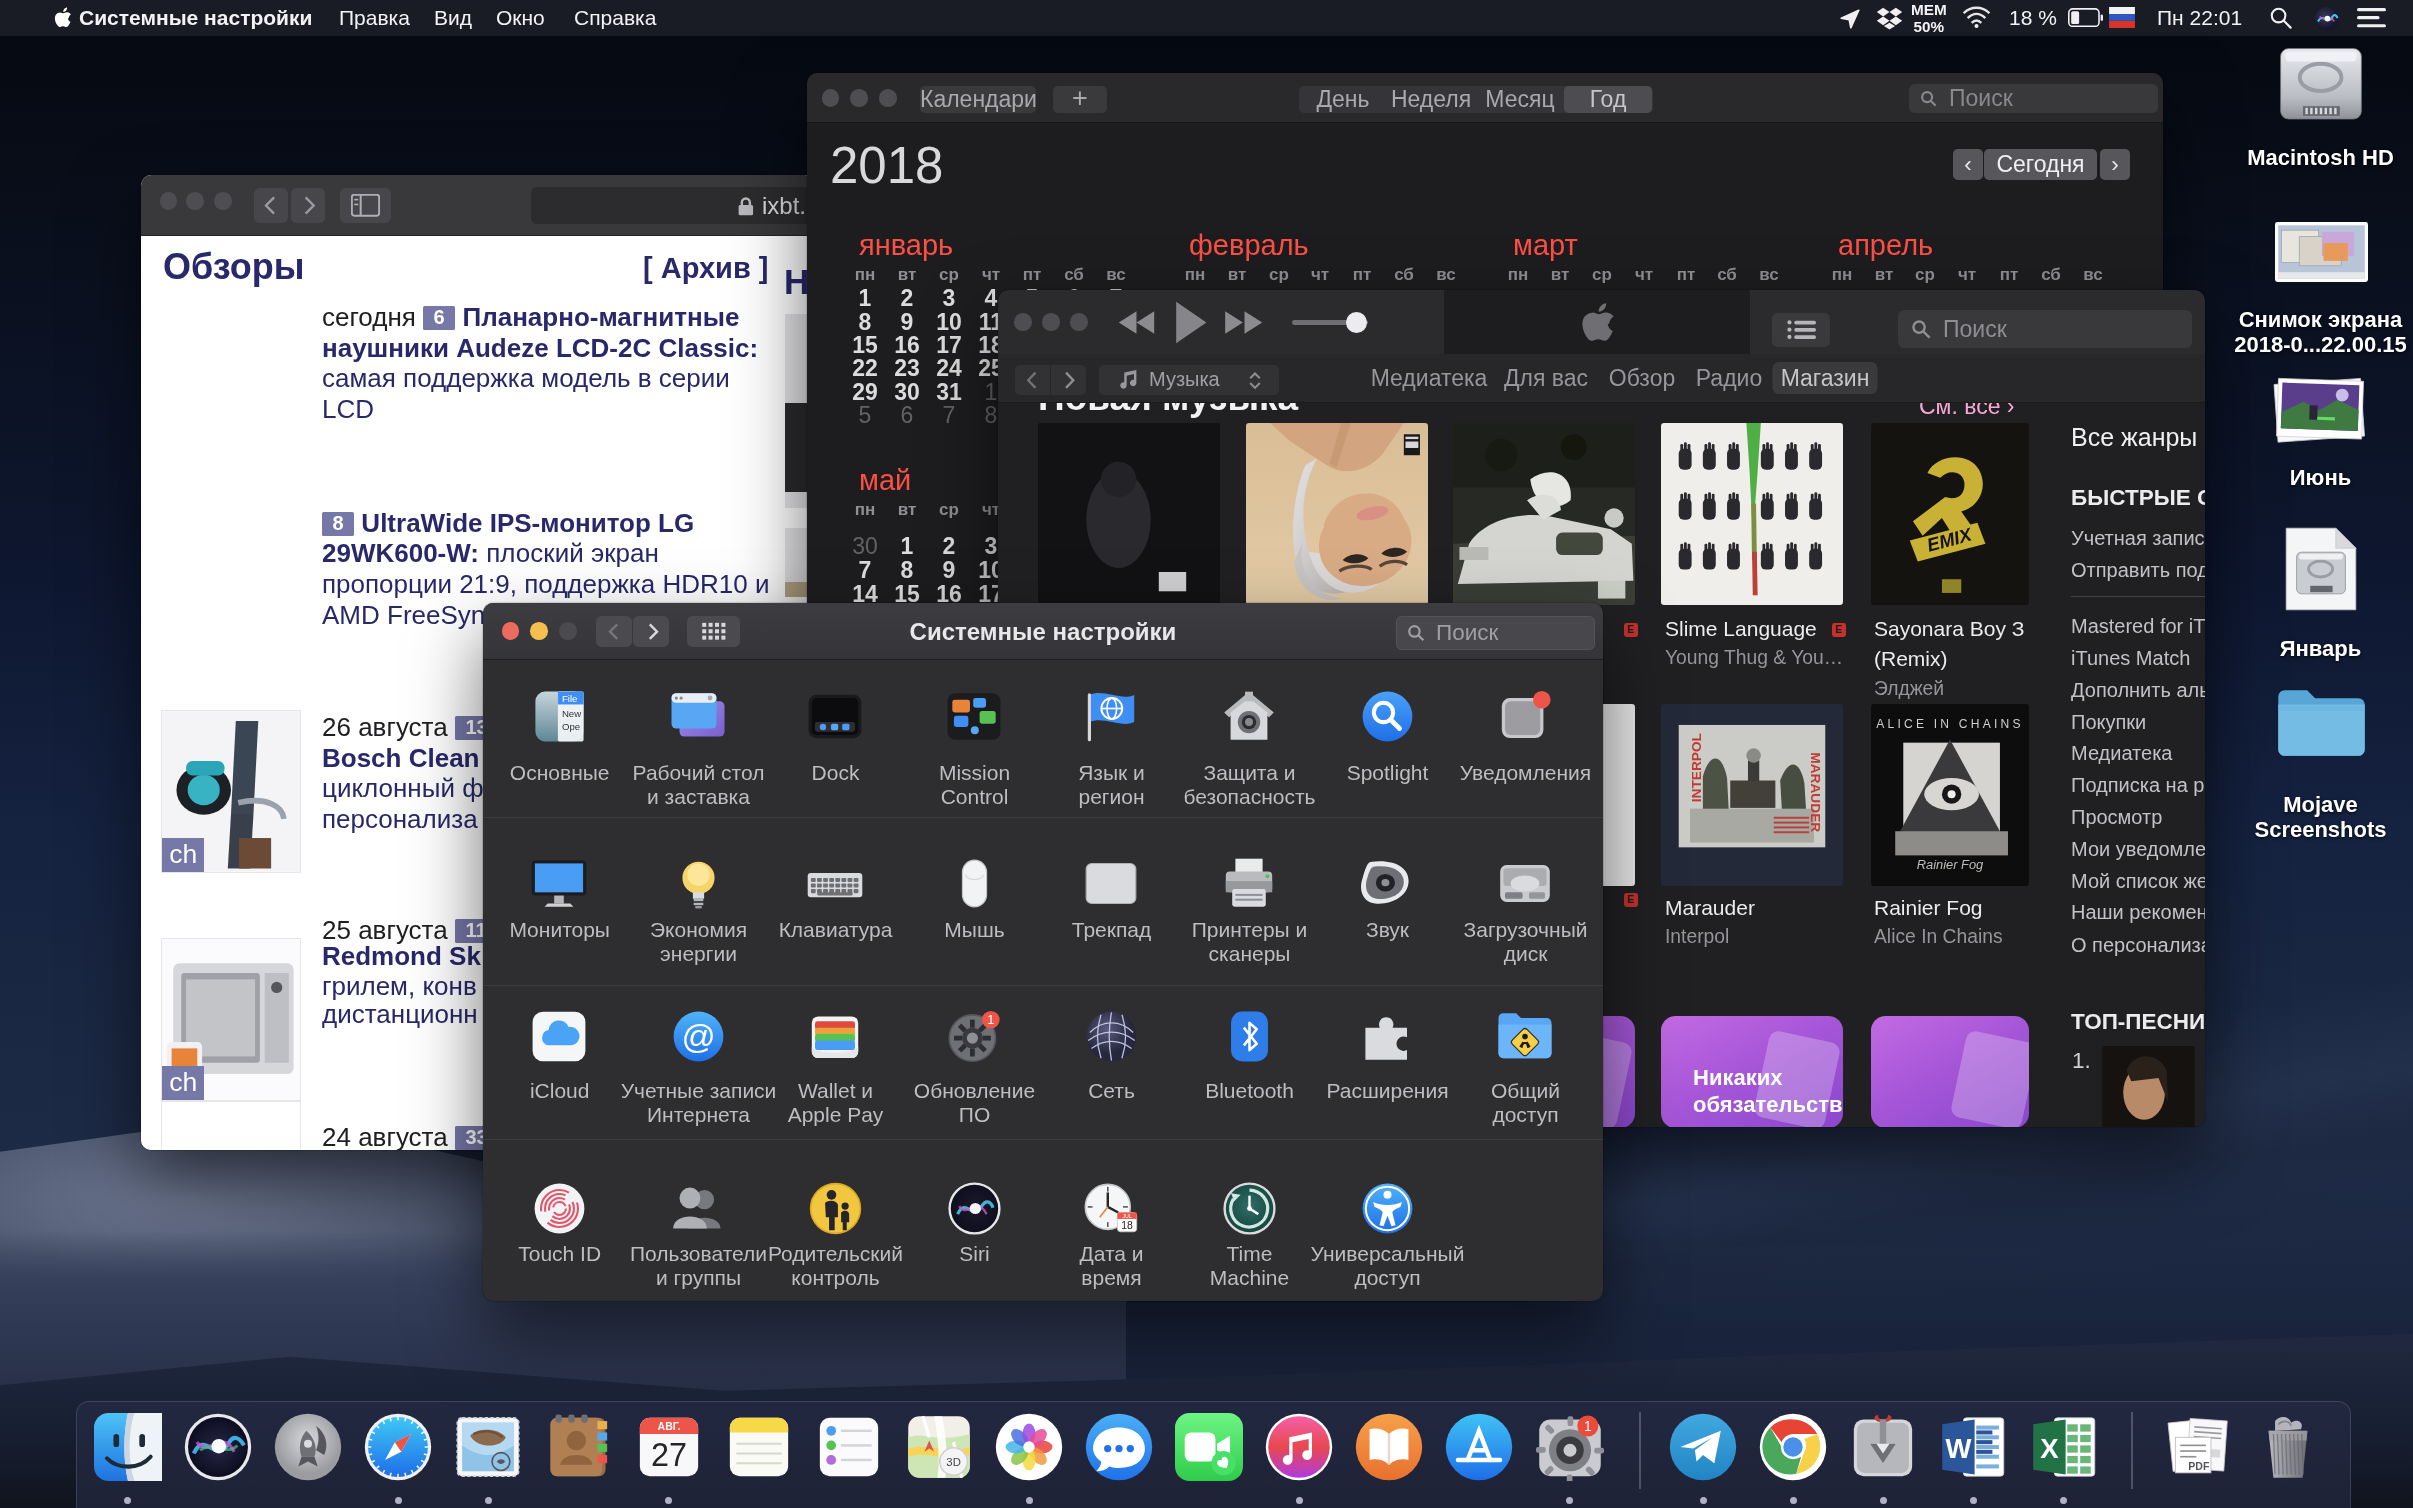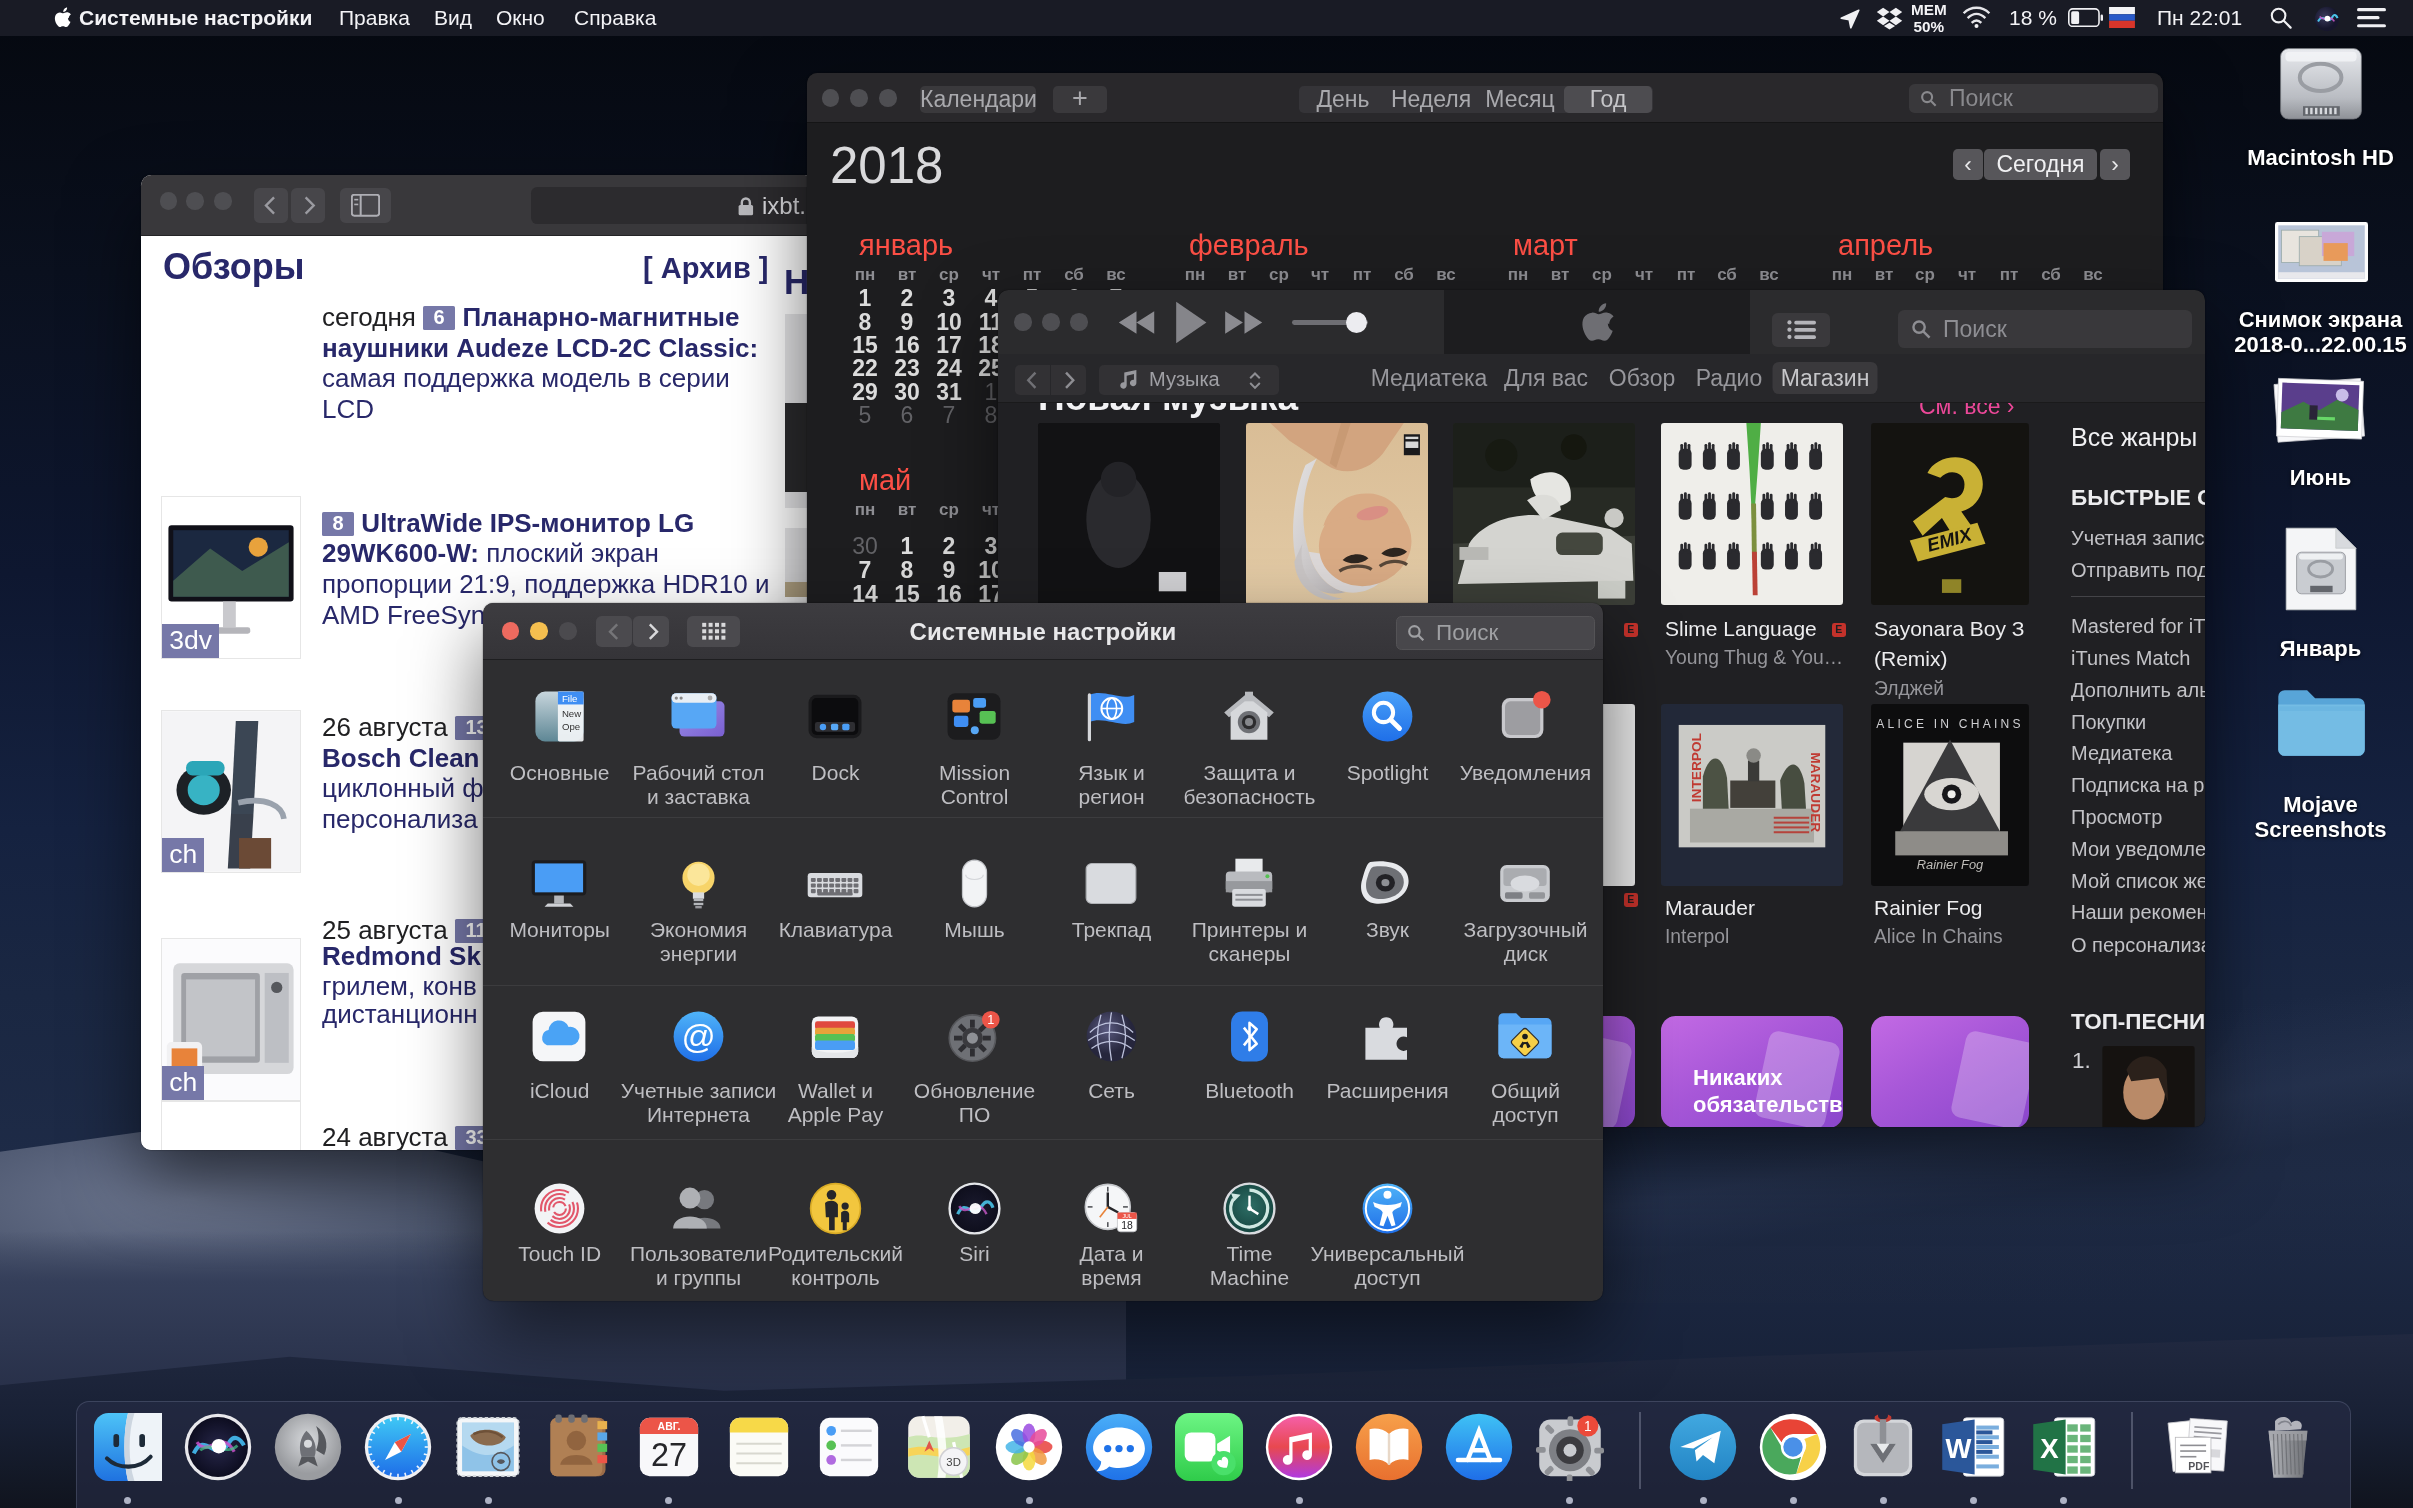--- a/index.html
+++ b/index.html
@@ -93,31 +93,20 @@
   <div class="abs" style="left:644px;top:78px;width:30px;height:194px;background:#e6e6e8"></div>
       <div class="abs" style="left:644px;top:167px;width:30px;height:89px;background:#2b2b2d"></div>
   <div class="abs" style="left:644px;top:292px;width:30px;height:69px;background:#e6e6e8"></div>
       <div class="abs" style="left:644px;top:346px;width:30px;height:15.3px;background:#b8a888"></div>
 
   <div class="sa-line" style="top:66px"><span class="sa-date">сегодня</span> <span class="sa-badge">6</span> <span class="sa-b">Планарно-магнитные</span></div>
   <div class="sa-line" style="top:97px"><span class="sa-b">наушники Audeze LCD-2C Classic:</span></div>
   <div class="sa-line" style="top:127px"><span class="sa-r">самая поддержка модель в серии</span></div>
   <div class="sa-line" style="top:158px"><span class="sa-r">LCD</span></div>
 
-  <div class="sa-thumb" style="top:260px;height:161px">
-   <svg width="138" height="161" viewBox="0 0 172 200">
-          <rect x="8" y="35" width="156" height="95" rx="4" fill="#101018"></rect>
-          <rect x="14" y="41" width="144" height="83" fill="#1b2840"></rect>
-          <path d="M14 104 L60 64 L100 92 L158 56 L158 124 L14 124 Z" fill="#3e5a4e"></path>
-          <circle cx="120" cy="62" r="12" fill="#e8a23c"></circle>
-          <rect x="76" y="130" width="16" height="32" fill="#c9c9cd"></rect>
-          <rect x="58" y="162" width="52" height="8" rx="3" fill="#b5b5ba"></rect>
-        </svg>
-   <div class="sa-lab">3dv</div>
-  </div>
   <div class="sa-line" style="top:272px"><span class="sa-badge">8</span> <span class="sa-b">UltraWide IPS-монитор LG</span></div>
   <div class="sa-line" style="top:302px"><span class="sa-b">29WK600-W:</span> <span class="sa-r">плоский экран</span></div>
   <div class="sa-line" style="top:333px"><span class="sa-r">пропорции 21:9, поддержка HDR10 и</span></div>
   <div class="sa-line" style="top:364px"><span class="sa-r">AMD FreeSync</span></div>
 
   <div class="sa-thumb" style="top:474px;height:161px">
    <svg width="138" height="161" viewBox="0 0 172 200">
           <rect x="0" y="0" width="172" height="200" fill="#f4f4f6"></rect>
           <path d="M92 12 L120 12 L114 128 L86 128 Z" fill="#3b4654"></path>
           <path d="M86 128 L114 128 L110 196 L82 196 Z" fill="#39404c"></path>
@@ -369,21 +358,21 @@
           <path d="M4 9 L10 3 L16 9 M4 15 L10 21 L16 15" stroke="#8e8e93" stroke-width="2.5" fill="none"></path>
         </svg>
       </div>
       <div class="it-tab" style="left:431px;line-height:32px">Медиатека</div>
       <div class="it-tab" style="left:548px;line-height:32px">Для вас</div>
       <div class="it-tab" style="left:644px;line-height:32px">Обзор</div>
       <div class="it-tab" style="left:731px;line-height:32px">Радио</div>
       <div class="it-tab" style="left:827px;width:105px;background:#3a393c;border-radius:6.4px;color:#c6c6c9;text-align:center;line-height:32px">Магазин</div>
     </div>
     <div class="abs" style="left:40px;top:87px;color:#f2f2f4;font-size:37px;font-weight:bold;">Новая музыка</div>
-    <div class="abs" style="left:921px;top:103px;color:#ec4899;font-size:23px;">См. все ›</div>
+    <div class="abs" style="left:921px;top:103px;color:#f9a8d4;font-size:23px;">См. все ›</div>
     <div class="it-cover" style="left:40px;top:133px;background:#141415">
 <svg width="182" height="182" viewBox="0 0 226 226">
         <rect width="226" height="226" fill="#121214"></rect>
         <ellipse cx="100" cy="120" rx="40" ry="60" fill="#2a2a2e"></ellipse>
         <circle cx="100" cy="70" r="22" fill="#232327"></circle>
         <rect x="150" y="185" width="34" height="24" fill="#cfcfd2"></rect>
       </svg></div>
     <div class="it-cover" style="left:248px;top:133px;">
 <svg width="182" height="182" viewBox="0 0 226 226">
         <defs>

